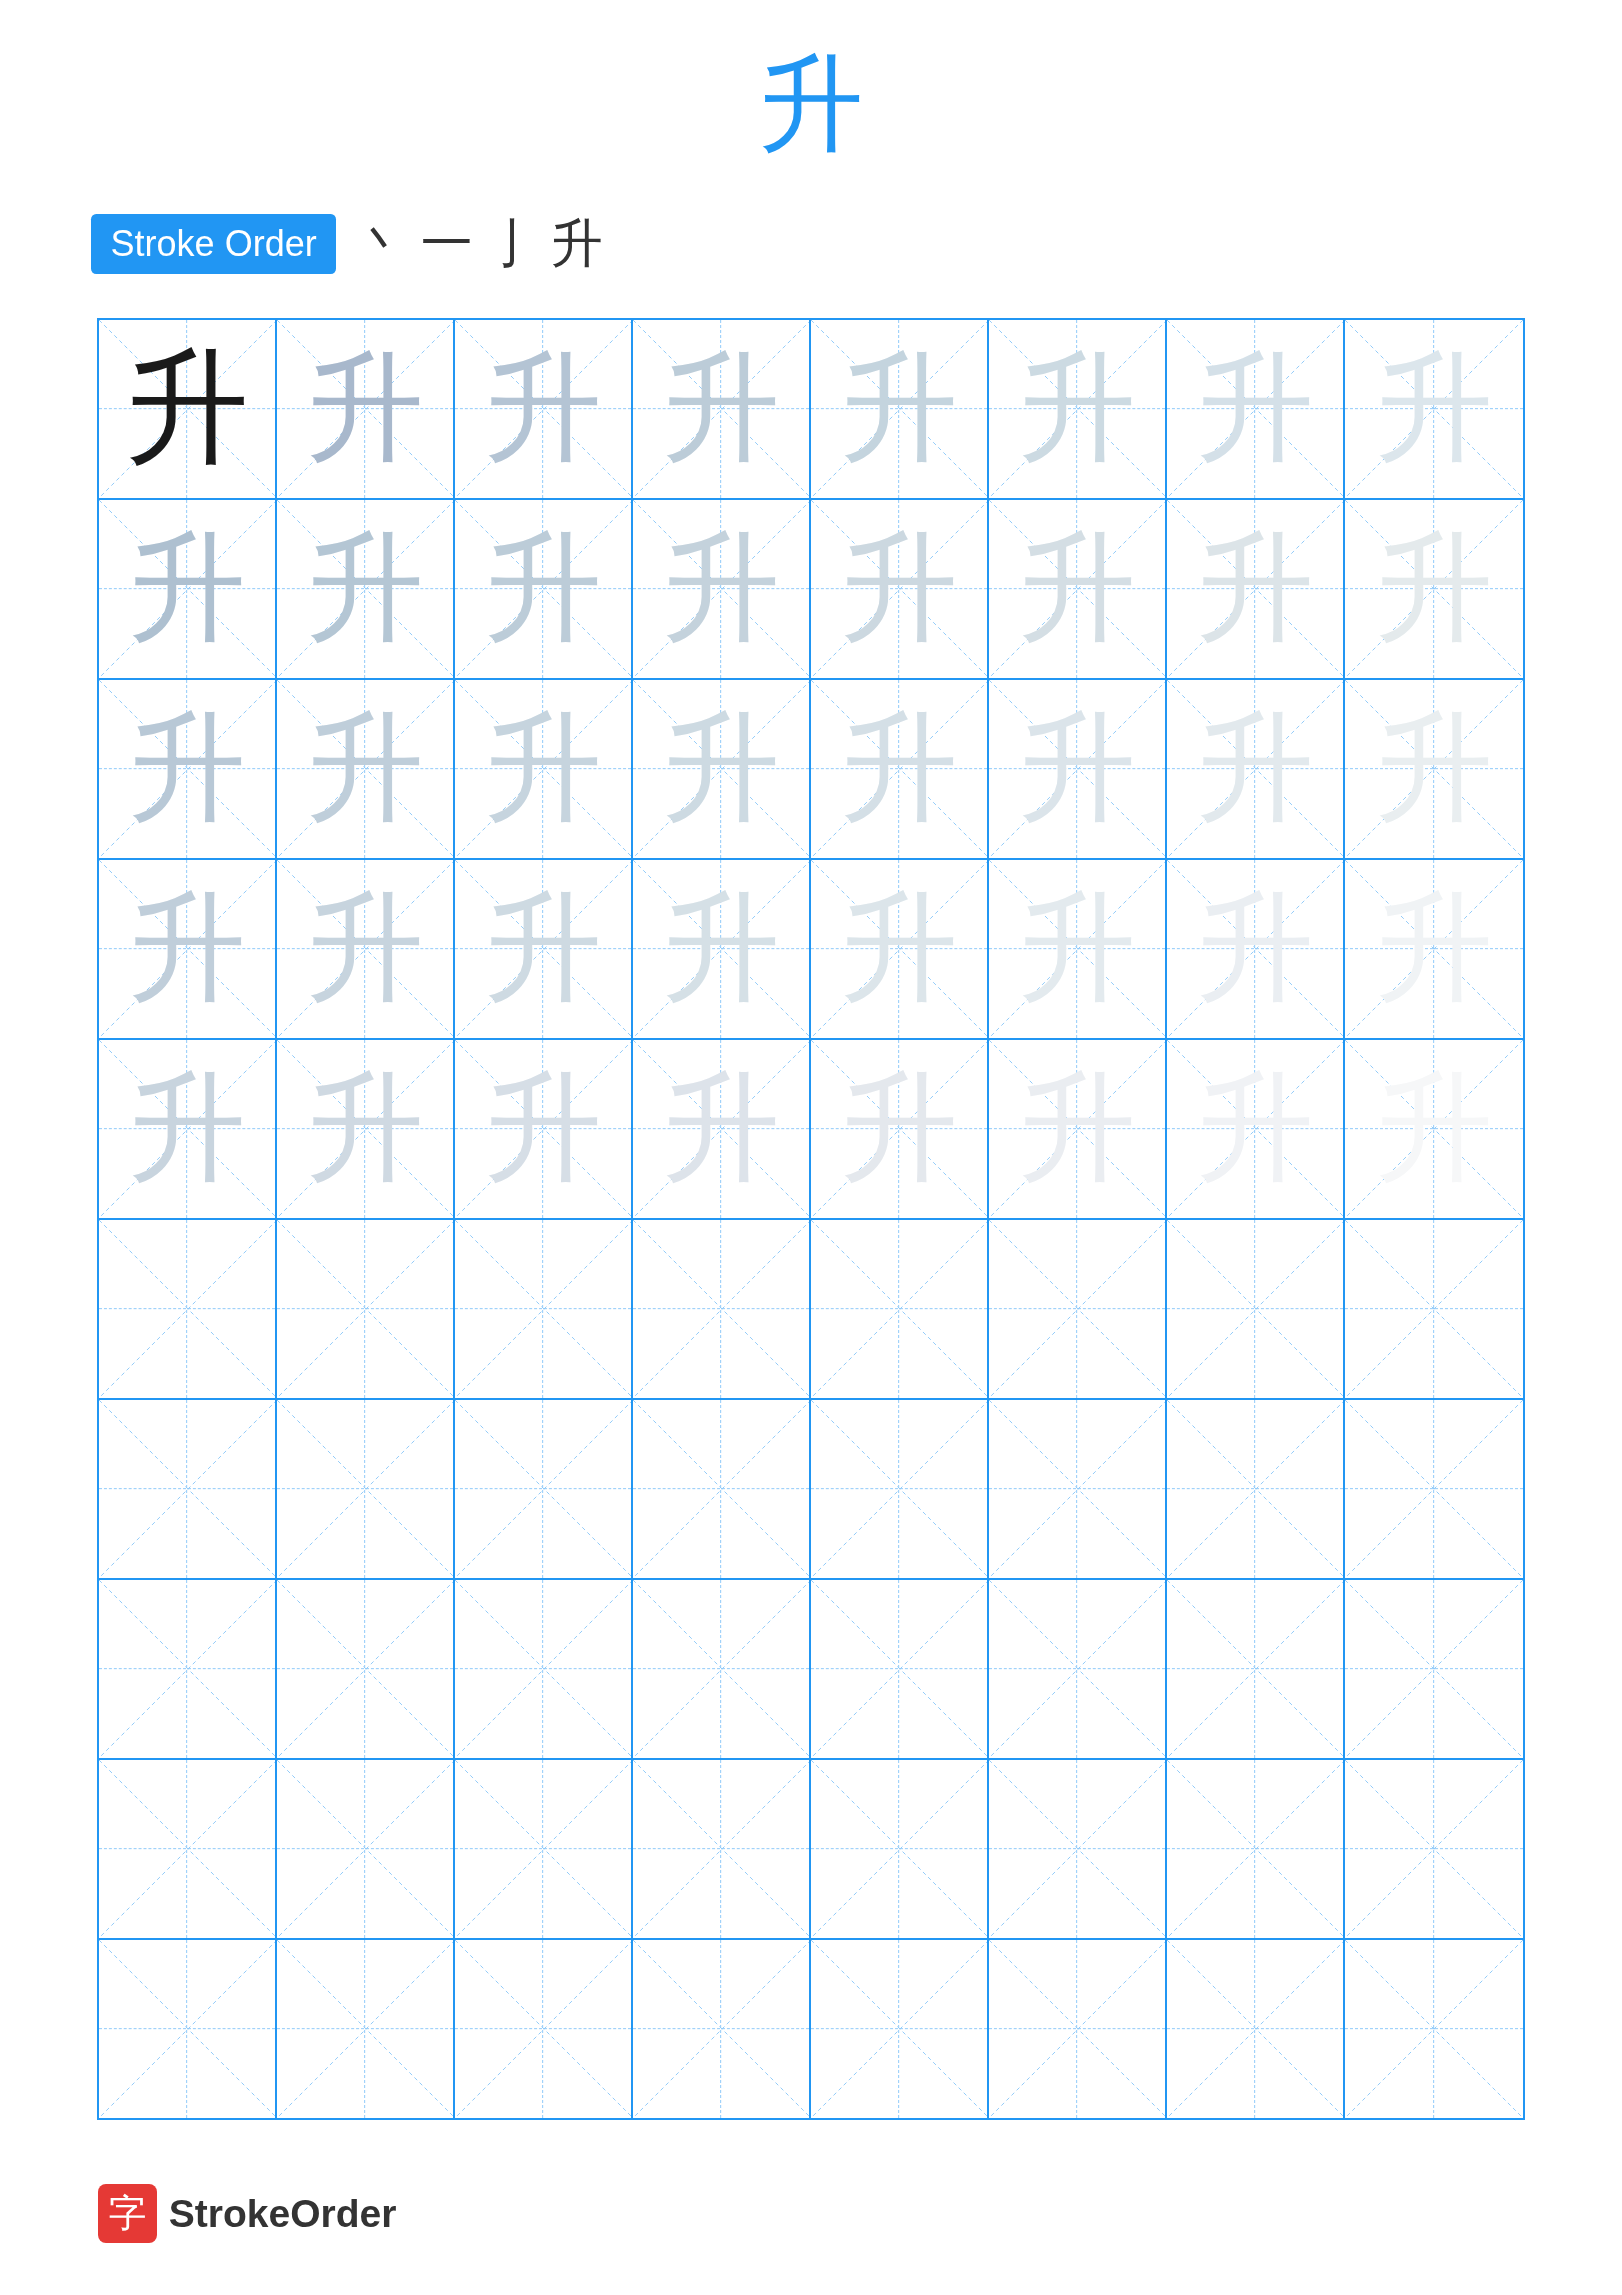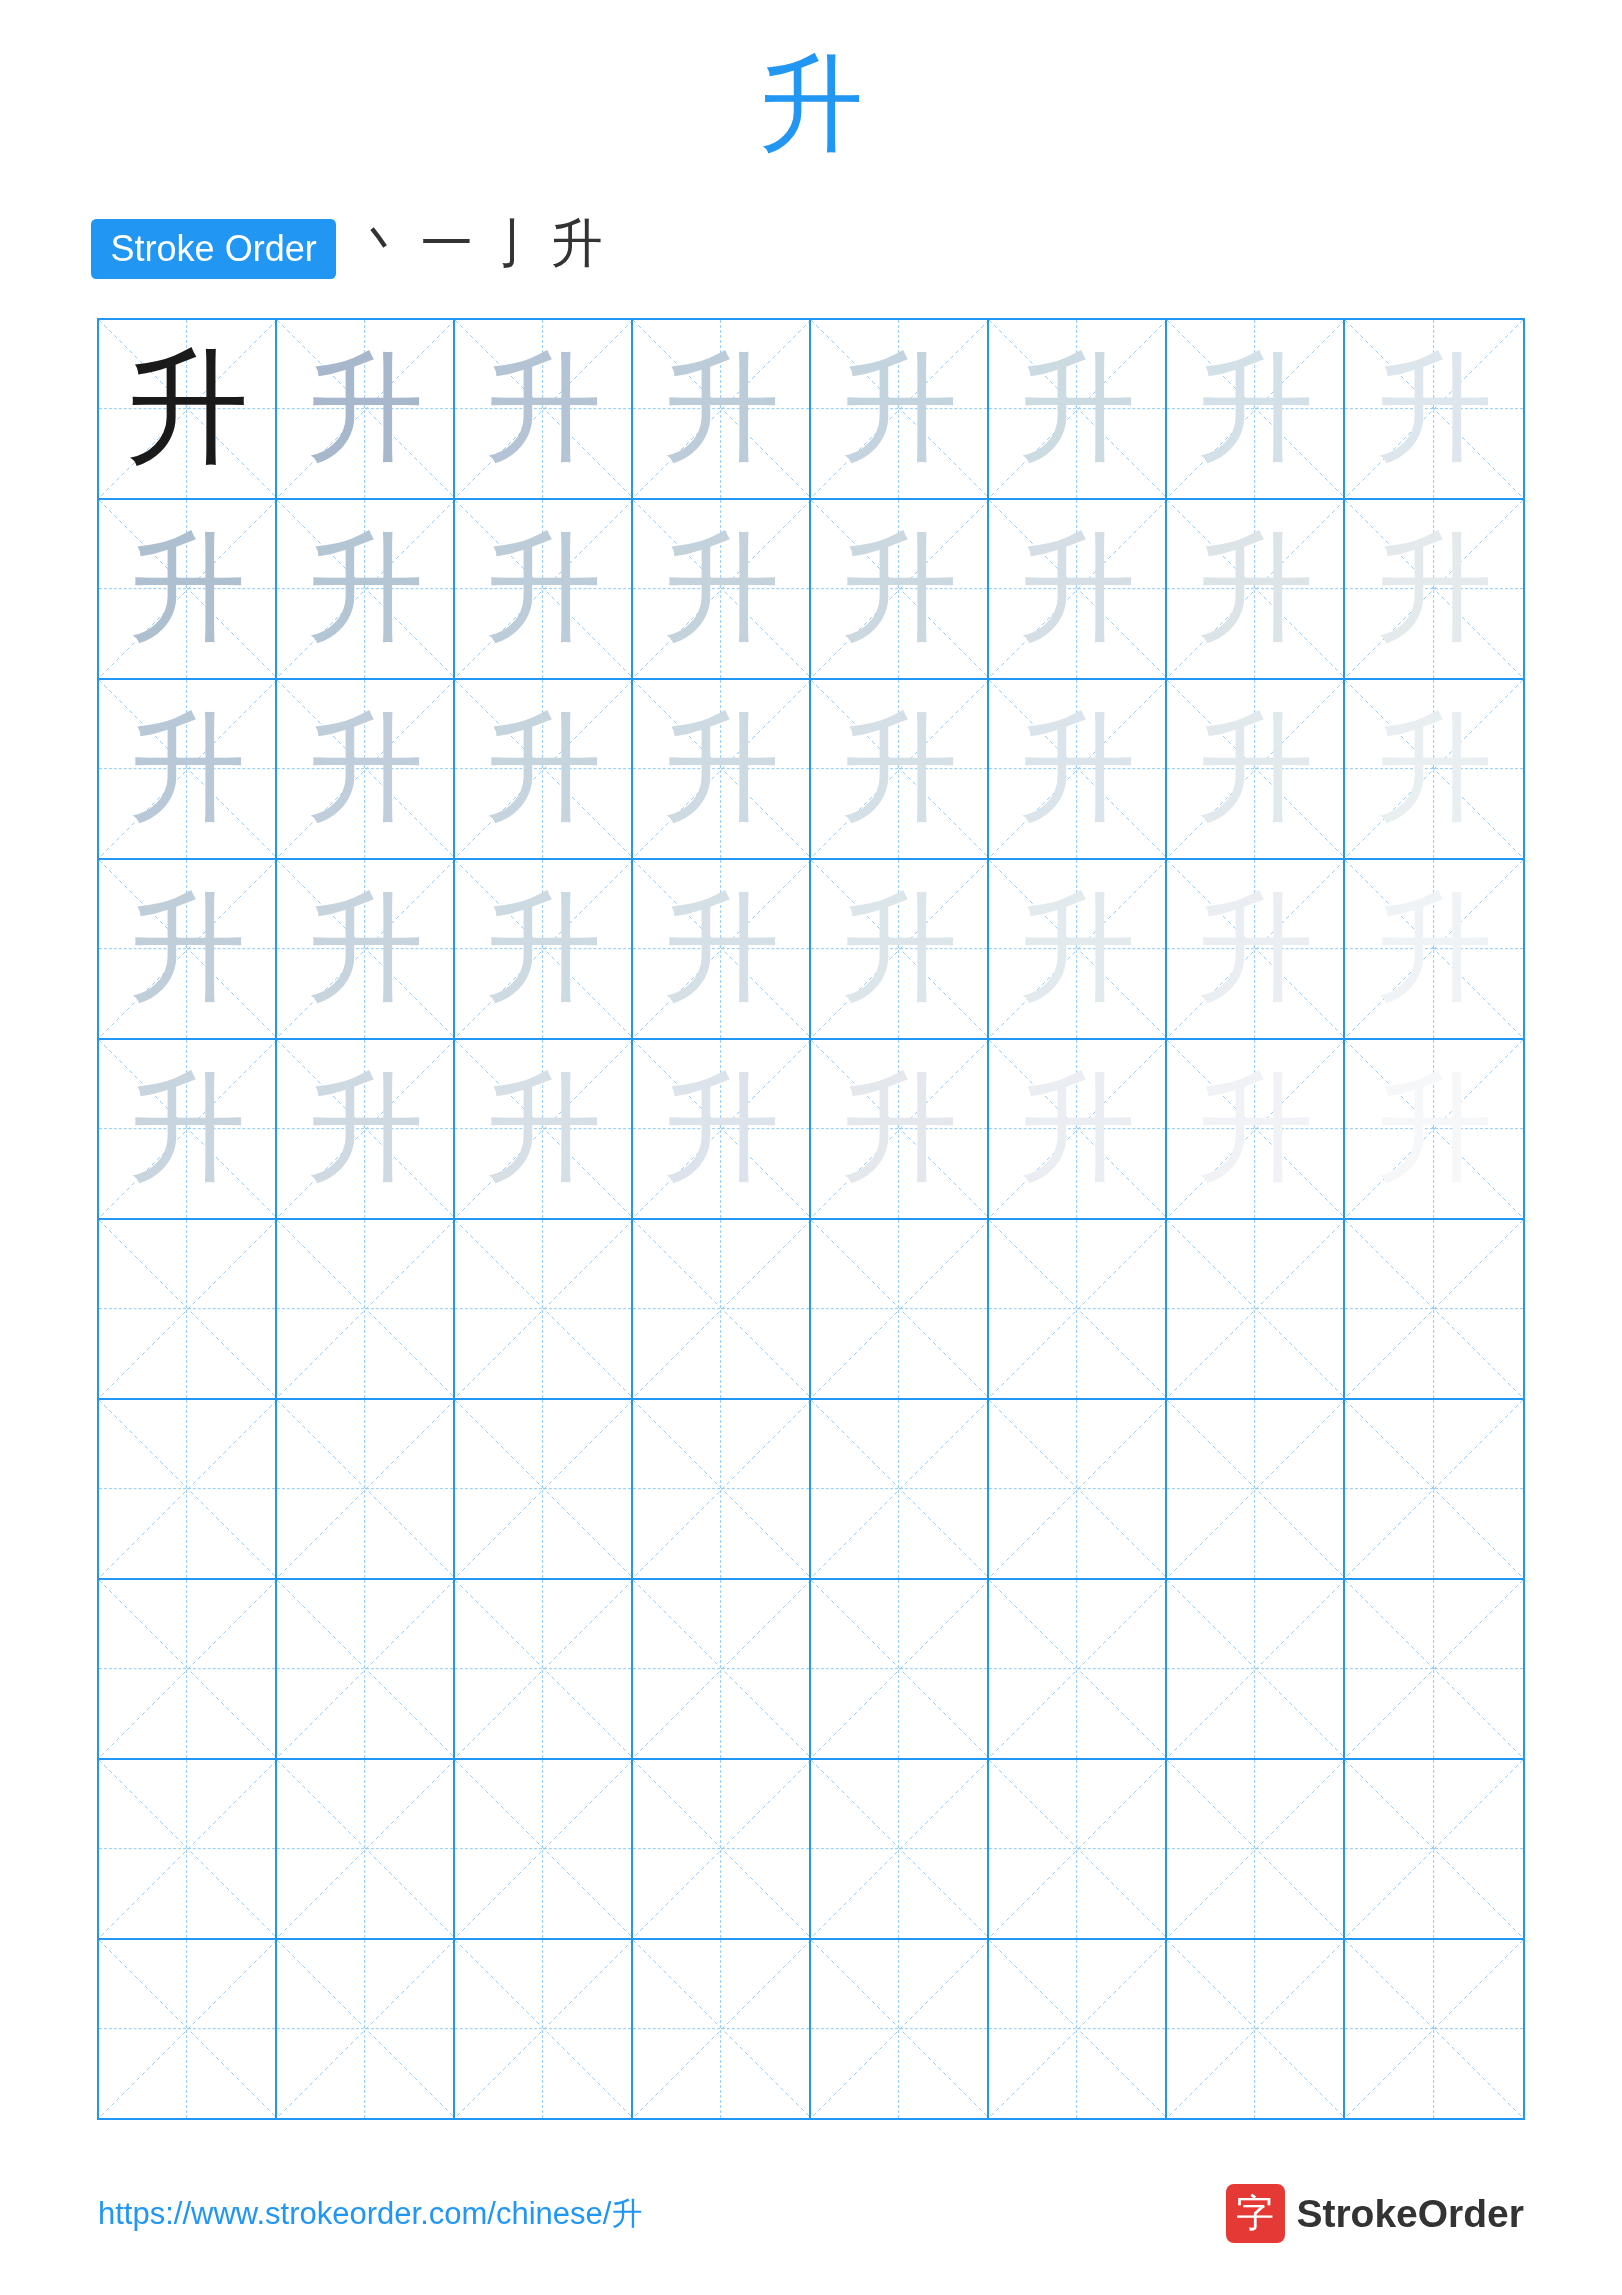--- a/index.html
+++ b/index.html
@@ -41,21 +41,21 @@
       color: #2196F3;
       font-weight: bold;
       font-family: sans-serif;
       line-height: 1;
     }
 
     .stroke-order-section {
       width: 1440px;
       margin-top: 52px;
       display: flex;
-      align-items: flex-end;
+      align-items: center;
       gap: 19.6px;
     }
 
     .stroke-order-badge {
       background: #2196F3;
       color: white;
       font-size: 36px;
       padding: 9.2px 19.6px;
       border-radius: 5.2px;
       font-family: sans-serif;
@@ -937,21 +937,20 @@
               <line x1="0" y1="0" x2="272" y2="272" stroke="#90CAF9" stroke-width="1.5" stroke-dasharray="6,5"></line>
               <line x1="272" y1="0" x2="0" y2="272" stroke="#90CAF9" stroke-width="1.5" stroke-dasharray="6,5"></line>
             </svg>
           </div>
         </div>
     </div>
 
   </div>
 
   <div class="footer">
-    <span class="footer-url">https://www.strokeorder.com/chinese/升</span>
     <div class="footer-logo">
       <div class="footer-logo-icon">
         <span>字</span>
       </div>
       <span class="footer-logo-text">StrokeOrder</span>
     </div>
   </div>
 
 </div>
 

